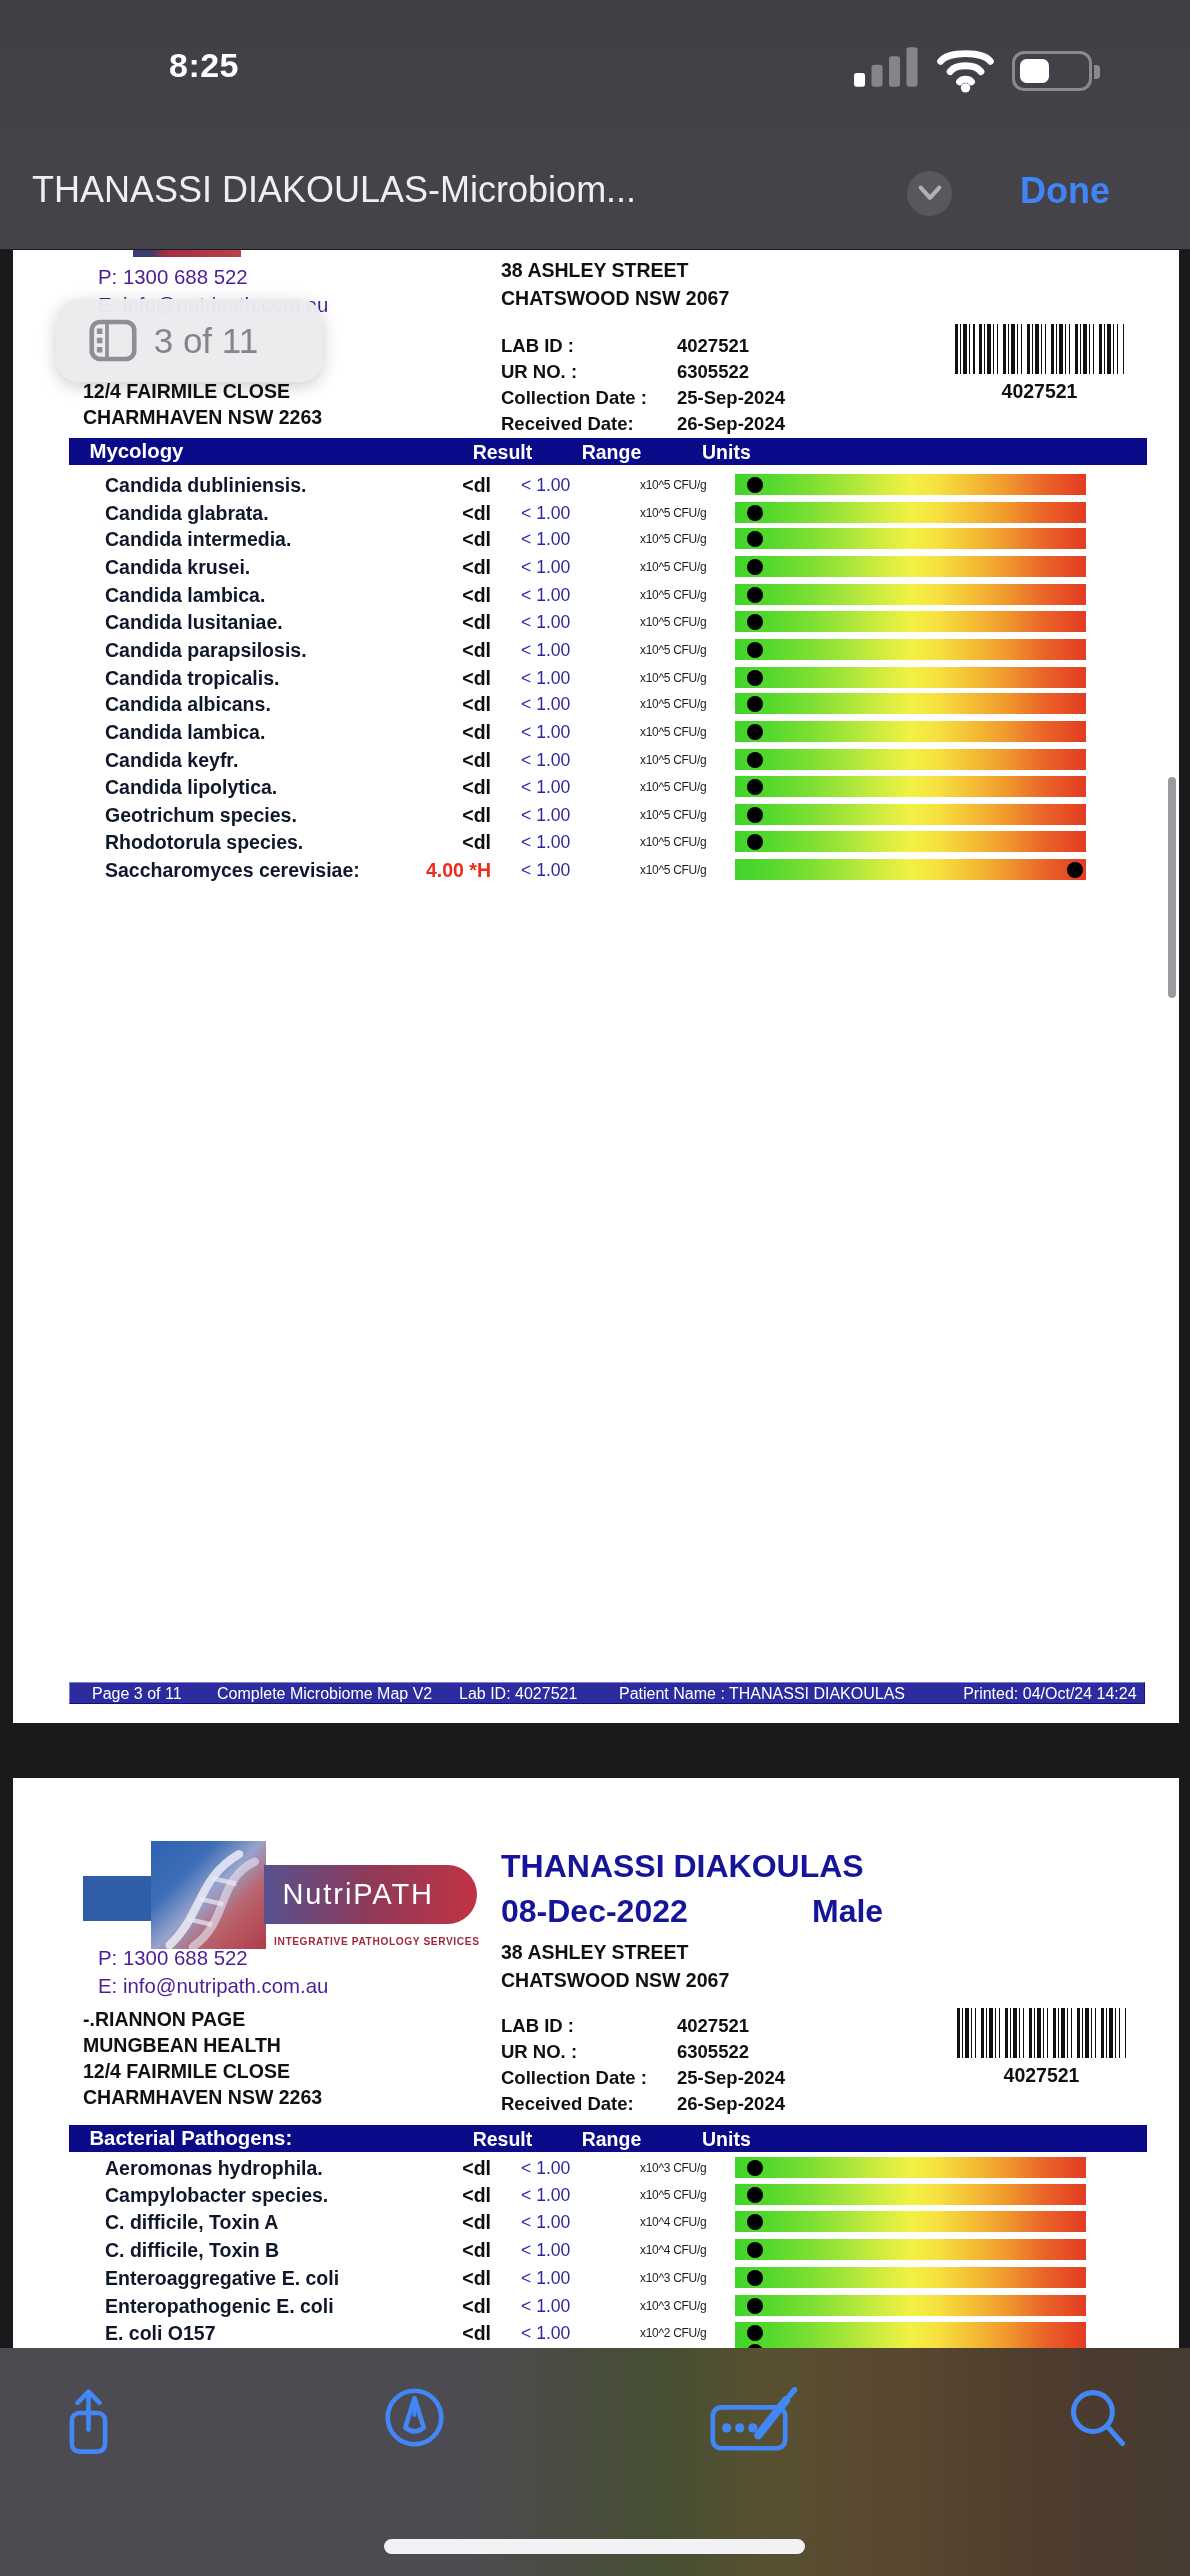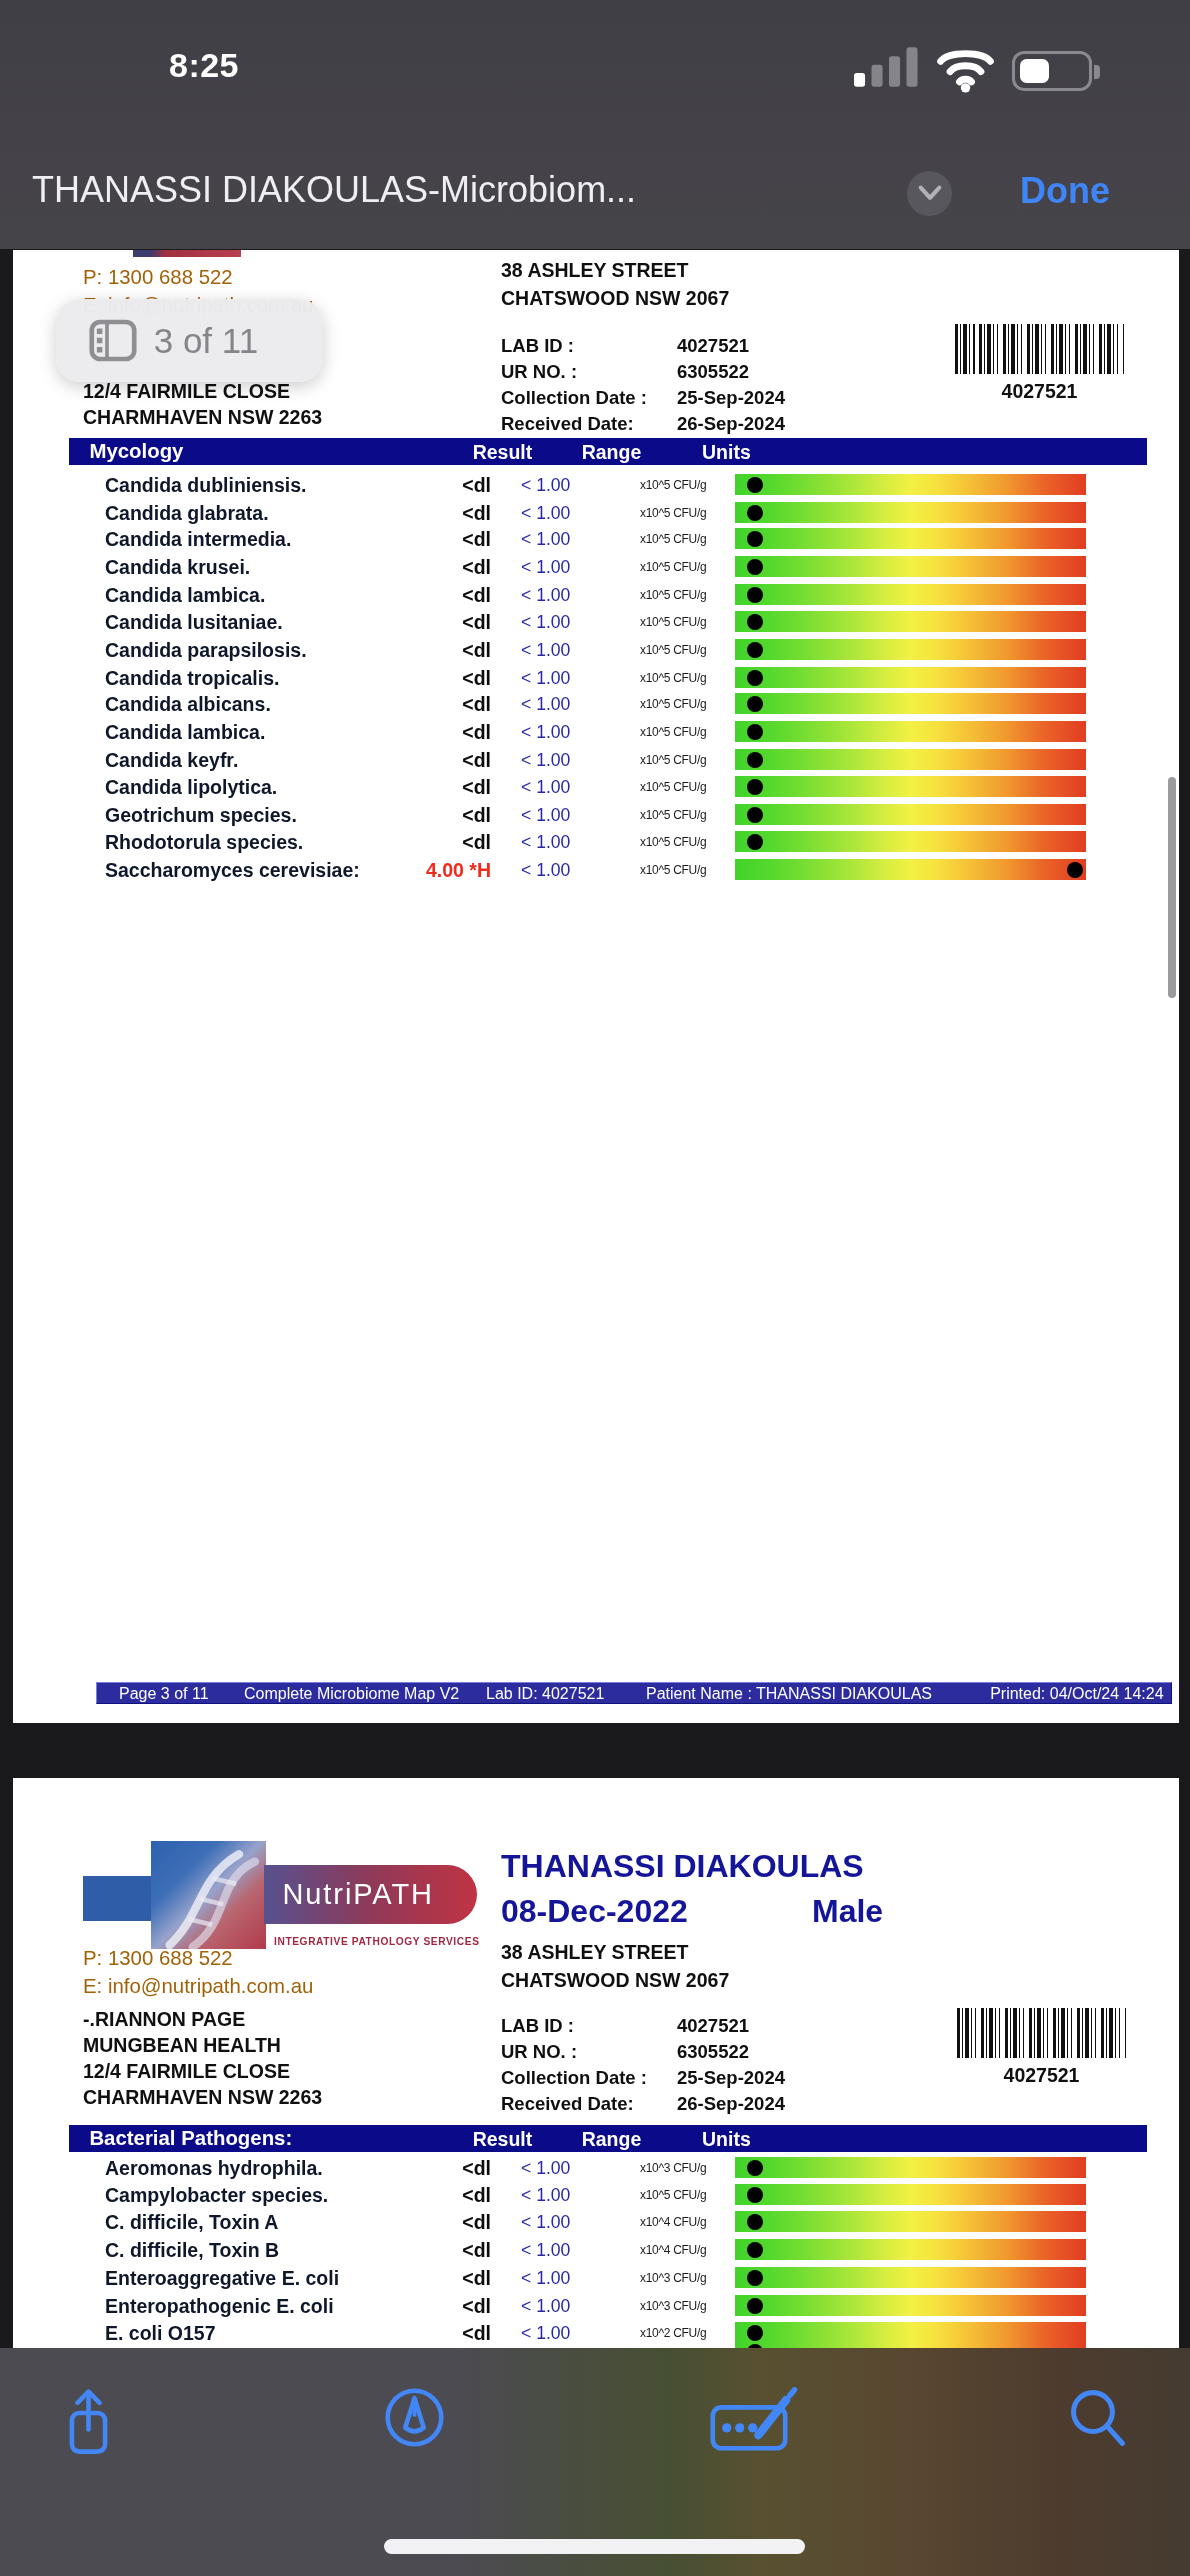--- a/index.html
+++ b/index.html
@@ -16,21 +16,21 @@
     font-weight:500;white-space:nowrap;overflow:hidden;}
   #chevron-btn{position:absolute;left:907px;top:171px;width:45px;height:45px;border-radius:50%;
     background:#58575e;display:flex;align-items:center;justify-content:center;}
   #done-btn{position:absolute;left:1020px;top:170px;font-size:36px;font-weight:600;color:#3e86f7;}
 
   
   .page{position:absolute;left:13px;width:1166px;background:#ffffff;overflow:hidden;z-index:5;}
   #page3{top:250px;height:1473px;}
   #page4{top:1778px;height:638px;}
 
-  .navy{color:#a16207;}
+  .navy{color:#4c1d95;margin-left:15px;}
   .docb{font-weight:700;color:#101010;}
   .navyb{font-weight:700;color:#15159a;}
   .body22{font-size:20.4px;}
   .body21{font-size:19.5px;}
   .body20{font-size:18.5px;}
 
   
   .thead{position:absolute;left:56px;width:1078px;height:27px;background:#0b0b8a;}
   .thead .sect{position:absolute;left:20.4px;top:1.9px;color:#fff;font-size:20.4px;font-weight:700;}
   .thead .c-result{position:absolute;left:389px;width:89px;top:2.8px;text-align:center;color:#fff;font-size:19.5px;font-weight:700;}
@@ -52,21 +52,21 @@
   .bc-num{position:absolute;width:169px;text-align:center;font-size:19.5px;font-weight:700;color:#101010;}
 
   
   #page-pill{position:absolute;left:43px;top:49px;width:267px;height:83px;border-radius:24px;
     background:rgba(235,235,238,0.97);box-shadow:0 4.6px 16.7px rgba(0,0,0,0.20);
     display:flex;align-items:center;z-index:8;}
   #page-pill .pi-label{margin-left:16.7px;font-size:35px;color:#84848a;}
 
   
   #p3-footer{position:absolute;left:56px;top:1432px;width:1074px;height:20.4px;background:#2c2c9e;
-    border:1.9px solid;border-color:#7d7de0 #12127e #12127e #7d7de0;color:#fff;font-size:16px;margin-left:27px;}
+    border:1.9px solid;border-color:#7d7de0 #12127e #12127e #7d7de0;color:#fff;font-size:16px;}
   #p3-footer span{position:absolute;top:1.9px;white-space:nowrap;}
 
   
   .lg-bluebar{position:absolute;background:#2f5da8;}
   .lg-square{position:absolute;background:linear-gradient(135deg,#2e62b0 0%,#3d6eb6 30%,#97a3cc 50%,#b86670 68%,#b23a4a 100%);}
   .lg-banner{position:absolute;border-radius:0 30px 30px 0;
     background:linear-gradient(90deg,#56518f 0%,#8f3a58 50%,#c03344 100%);
     color:#fff;display:flex;align-items:center;}
   .lg-banner span{margin-left:18.5px;font-size:29px;letter-spacing:1.9px;}
   .lg-tagline{position:absolute;font-size:10.2px;font-weight:700;color:#a02840;letter-spacing:0.6px;}

